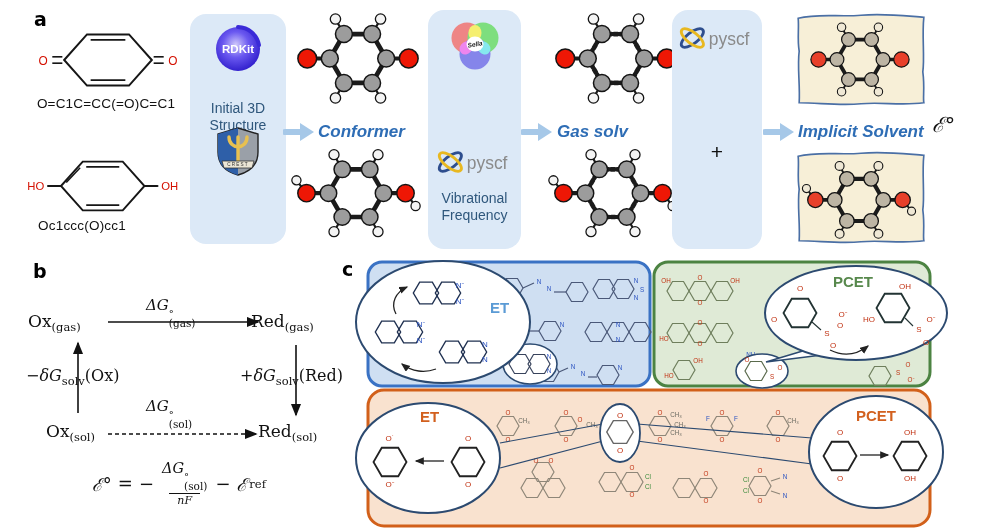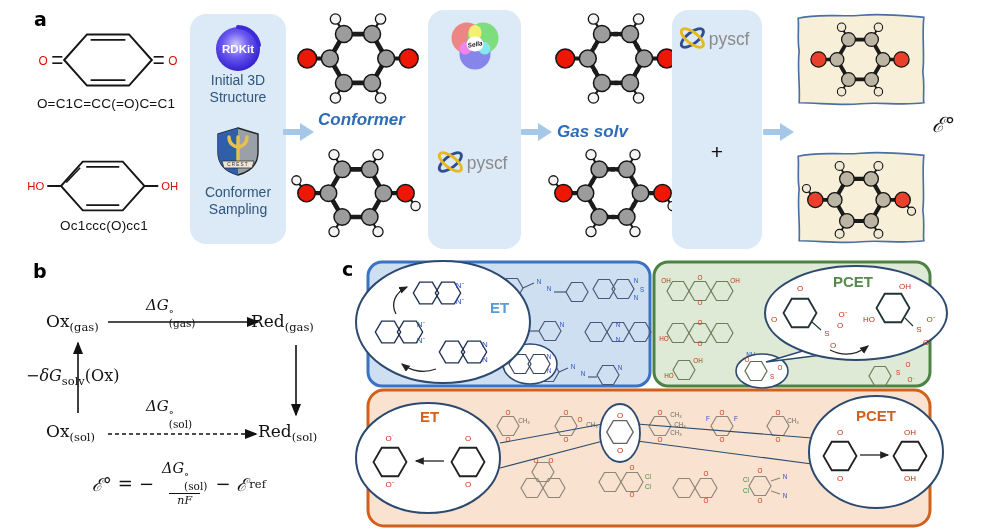--- a/index.html
+++ b/index.html
@@ -128,51 +128,50 @@
   <svg class="abs" style="left:12px;top:146px" width="178" height="80" viewBox="0 0 204 92">
     <path class="sk" d="M56 46 81 18 127 18 152 46 127 74 81 74 Z"></path>
     <line class="skd" x1="85" y1="24" x2="123" y2="24"></line>
       <line class="skd" x1="85" y1="68" x2="123" y2="68"></line>
     <line class="skd" x1="62" y1="42" x2="78" y2="25"></line>
     <line class="sk" x1="56" y1="46" x2="41" y2="46"></line>
       <line class="sk" x1="152" y1="46" x2="167" y2="46"></line>
     <text class="redatom" x="27" y="51" text-anchor="middle">HO</text>
     <text class="redatom" x="181" y="51" text-anchor="middle">OH</text>
   </svg>
-  <div class="abs smiles" style="left:34px;top:218px;width:140px">Oc1ccc(O)cc1</div>
+  <div class="abs smiles" style="left:12px;top:218px;width:140px">Oc1ccc(O)cc1</div>
 
   <div class="abs toolpanel" style="left:190px;top:14px;width:96px;height:230px"></div>
   <svg class="abs" style="left:213px;top:24px" width="50" height="50" viewBox="0 0 50 50">
     <defs>
         <radialGradient id="rg" cx="45%" cy="40%" r="65%">
       <stop offset="0%" stop-color="#cfc8fb"></stop>
           <stop offset="45%" stop-color="#6a58f0"></stop>
           <stop offset="100%" stop-color="#2a18c8"></stop>
     </radialGradient>
       </defs>
     <circle cx="25" cy="25" r="22" fill="url(#rg)"></circle>
     <path d="M25 3 A22 22 0 0 1 46 21" fill="none" stroke="#3a2ad8" stroke-width="4" stroke-linecap="round"></path>
     <text x="25" y="29" text-anchor="middle" fill="#fff" font-size="11.5" font-weight="bold">RDKit</text>
   </svg>
-  <div class="abs caption" style="left:192px;top:72px;width:92px">Initial 3D Structure</div>
+  <div class="abs caption" style="left:192px;top:100px;width:92px">Initial 3D Structure</div>
   <svg class="abs" style="left:216px;top:126px" width="44" height="52" viewBox="0 0 44 52">
     <path d="M22 2 42 8 V26 C42 40 33 46 22 49 C11 46 2 40 2 26 V8 Z" fill="#9aa0a8" stroke="#222" stroke-width="1.4"></path>
     <path d="M22 2 2 8 V26 C2 40 11 46 22 49 Z" fill="#2e5fa8"></path>
     <path d="M22 11 V35" stroke="#e8c050" stroke-width="3.4" stroke-linecap="round"></path>
     <path d="M13 11 C13 24 31 24 31 11" fill="none" stroke="#e8c050" stroke-width="3.4" stroke-linecap="round"></path>
     <path d="M6 35 38 35 36 42 8 42 Z" fill="#ece6d6" stroke="#333" stroke-width="0.8"></path>
     <text x="22" y="40.4" text-anchor="middle" fill="#333" font-size="4.6" letter-spacing="1.2">CREST</text>
   </svg>
-  <div class="abs caption" style="left:192px;top:184px;width:92px">Conformer Sampling</div>
 
   <svg class="abs" style="left:283px;top:121px" width="32" height="22" viewBox="0 0 32 22">
     <line x1="2" y1="11" x2="19" y2="11" stroke="#a6c8e8" stroke-width="6" stroke-linecap="round"></line>
     <polygon points="17,2 31,11 17,20" fill="#a6c8e8"></polygon>
   </svg>
-  <div class="abs stage" style="left:318px;top:110px">Conformer</div>
+  <div class="abs stage" style="left:318px;top:122px">Conformer</div>
   <svg class="abs" style="left:292px;top:4px" width="132" height="109">
       <use href="#bsq"></use>
     </svg>
   <svg class="abs" style="left:289px;top:140px" width="134" height="110">
       <use href="#bsh"></use>
     </svg>
 
   <div class="abs toolpanel" style="left:428px;top:10px;width:93px;height:239px"></div>
   <svg class="abs" style="left:444px;top:18px" width="62" height="60" viewBox="0 0 62 58">
     <circle cx="23" cy="19" r="15.5" fill="#ee8585"></circle>
@@ -182,20 +181,21 @@
     <ellipse cx="22" cy="29" rx="6" ry="7" fill="#ee85ee" transform="rotate(40 22 29)"></ellipse>
     <ellipse cx="40" cy="29" rx="6" ry="7" fill="#85e8ee" transform="rotate(-40 40 29)"></ellipse>
     <ellipse cx="31" cy="25" rx="8.5" ry="7.5" fill="#fff"></ellipse>
     <text x="31" y="27.5" text-anchor="middle" fill="#222" font-size="6.5" font-weight="bold" font-style="italic" transform="rotate(-10 31 25)">Sella</text>
   </svg>
   <svg class="abs" style="left:436px;top:146px" width="80" height="32" viewBox="0 0 78 30">
     <ellipse cx="14" cy="15" rx="13" ry="5.5" fill="none" stroke="#2e4e8e" stroke-width="2.8" transform="rotate(-38 14 15)"></ellipse>
     <ellipse cx="14" cy="15" rx="13" ry="5.5" fill="none" stroke="#e8b820" stroke-width="2.8" transform="rotate(38 14 15)"></ellipse>
     <text x="30" y="21.5" fill="#8a8a8a" font-size="17">pyscf</text>
   </svg>
+  <div class="abs caption" style="left:432px;top:190px;width:85px">Vibrational Frequency</div>
 
   <svg class="abs" style="left:521px;top:121px" width="32" height="22" viewBox="0 0 32 22">
     <line x1="2" y1="11" x2="19" y2="11" stroke="#a6c8e8" stroke-width="6" stroke-linecap="round"></line>
     <polygon points="17,2 31,11 17,20" fill="#a6c8e8"></polygon>
   </svg>
   <div class="abs stage" style="left:557px;top:122px">Gas solv</div>
   <svg class="abs gasmol" style="left:550px;top:4px" width="132" height="109">
       <use href="#bsq"></use>
     </svg>
   <svg class="abs gasmol" style="left:546px;top:140px" width="134" height="110">
@@ -207,20 +207,21 @@
     <ellipse cx="14" cy="15" rx="13" ry="5.5" fill="none" stroke="#2e4e8e" stroke-width="2.8" transform="rotate(-38 14 15)"></ellipse>
     <ellipse cx="14" cy="15" rx="13" ry="5.5" fill="none" stroke="#e8b820" stroke-width="2.8" transform="rotate(38 14 15)"></ellipse>
     <text x="30" y="21.5" fill="#8a8a8a" font-size="17">pyscf</text>
   </svg>
   <div class="abs plus" style="left:672px;top:140px;width:90px">+</div>
 
   <svg class="abs" style="left:763px;top:121px" width="32" height="22" viewBox="0 0 32 22">
     <line x1="2" y1="11" x2="19" y2="11" stroke="#a6c8e8" stroke-width="6" stroke-linecap="round"></line>
     <polygon points="17,2 31,11 17,20" fill="#a6c8e8"></polygon>
   </svg>
+  <div class="abs stage" style="left:798px;top:122px">Implicit Solvent</div>
   <div class="abs serif it" style="left:932px;top:110px;font-size:21px">ℰ°</div>
 
   <svg class="abs" style="left:793px;top:10px" width="136" height="99" viewBox="0 0 132 96">
     <path d="M5 8 C25 3 45 7 66 5 C90 3 112 6 127 7 C125 25 128 45 126 60 C128 75 126 85 127 90 C105 93 85 89 66 91 C45 93 25 90 6 90 C7 72 4 55 6 40 C4 28 6 18 5 8 Z" fill="#f7efd7" stroke="#4a6fa5" stroke-width="1.6"></path>
   </svg>
   <svg class="abs solvmol" style="left:806px;top:15px" width="108" height="89">
       <use href="#bsq"></use>
     </svg>
   <svg class="abs" style="left:793px;top:148px" width="136" height="99" viewBox="0 0 132 96">
     <path d="M5 8 C25 3 45 7 66 5 C90 3 112 6 127 7 C125 25 128 45 126 60 C128 75 126 85 127 90 C105 93 85 89 66 91 C45 93 25 90 6 90 C7 72 4 55 6 40 C4 28 6 18 5 8 Z" fill="#f7efd7" stroke="#4a6fa5" stroke-width="1.6"></path>
@@ -236,34 +237,35 @@
         <marker id="ah" markerWidth="9" markerHeight="8" refX="7" refY="3.2" orient="auto">
       <path d="M0 0 L8 3.2 L0 6.4 Z" fill="#111"></path>
         </marker>
       </defs>
     <line x1="88" y1="64" x2="238" y2="64" stroke="#111" stroke-width="1.6" marker-end="url(#ah)"></line>
     <line x1="58" y1="155" x2="58" y2="85" stroke="#111" stroke-width="1.6" marker-end="url(#ah)"></line>
     <line x1="276" y1="87" x2="276" y2="157" stroke="#111" stroke-width="1.6" marker-end="url(#ah)"></line>
     <line x1="88" y1="176" x2="236" y2="176" stroke="#111" stroke-width="1.6" stroke-dasharray="4 3" marker-end="url(#ah)"></line>
   </svg>
 
-  <div class="abs serif node" style="left:46px;top:311px"><span>Ox</span><span class="sb">(gas)</span></div>
+  <div class="abs serif node" style="left:28px;top:311px"><span>Ox</span><span class="sb">(gas)</span></div>
   <div class="abs serif node" style="left:251px;top:311px"><span>Red</span><span class="sb">(gas)</span></div>
   <div class="abs serif node" style="left:46px;top:421px"><span>Ox</span><span class="sb">(sol)</span></div>
   <div class="abs serif node" style="left:258px;top:421px"><span>Red</span><span class="sb">(sol)</span></div>
 
   <div class="abs serif" style="left:146px;top:296px;font-size:15px"><span class="it">ΔG</span><span class="ss">
         <span class="sup">°</span>
         <span class="subb">(gas)</span>
       </span></div>
   <div class="abs serif" style="left:146px;top:397px;font-size:15px"><span class="it">ΔG</span><span class="ss">
         <span class="sup">°</span>
         <span class="subb">(sol)</span>
       </span></div>
   <div class="abs serif" style="left:26px;top:366px;font-size:16px"><span class="it">−δG</span><span class="sb">solv</span><span>(Ox)</span></div>
+  <div class="abs serif" style="left:240px;top:366px;font-size:16px"><span class="it">+δG</span><span class="sb">solv</span><span>(Red)</span></div>
 
   <div class="abs serif eq" style="left:92px;top:460px">
     <span class="it">ℰ°</span>
     <span>=</span>
     <span>−</span>
     <span class="frac">
       <span class="num"><span class="it">ΔG</span><span class="ss">
             <span class="sup">°</span>
             <span class="subb">(sol)</span>
           </span></span>

